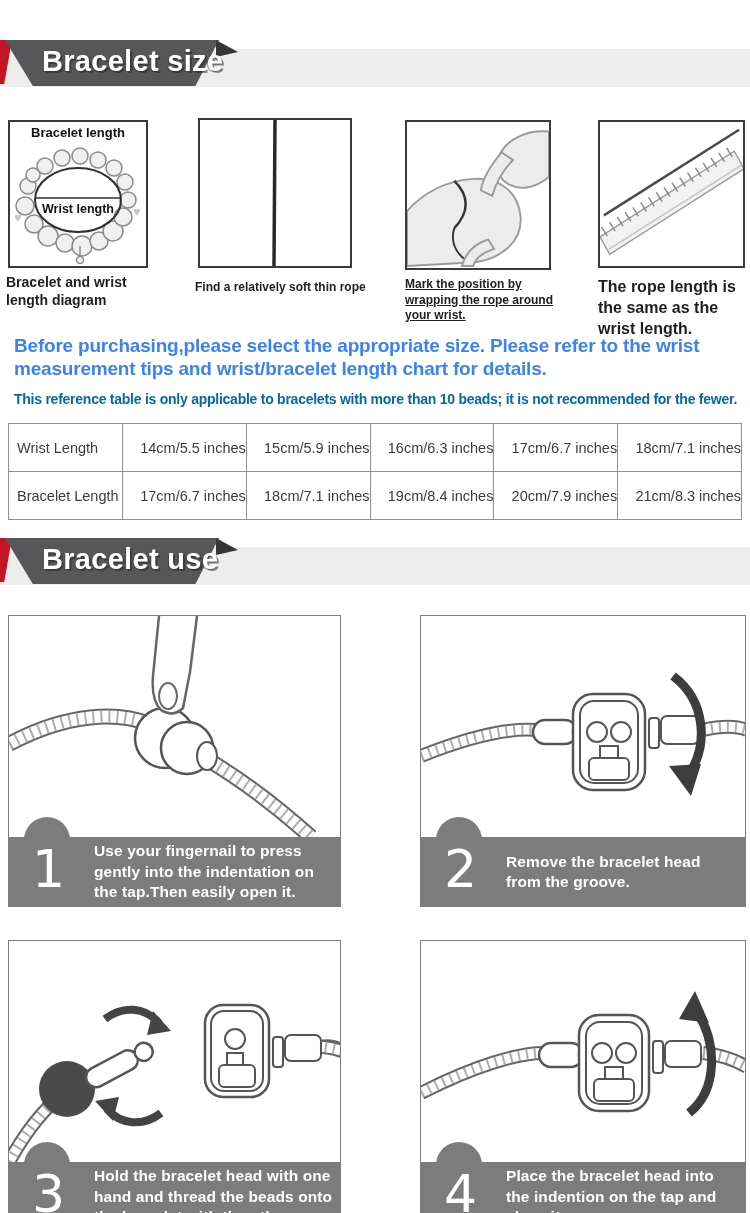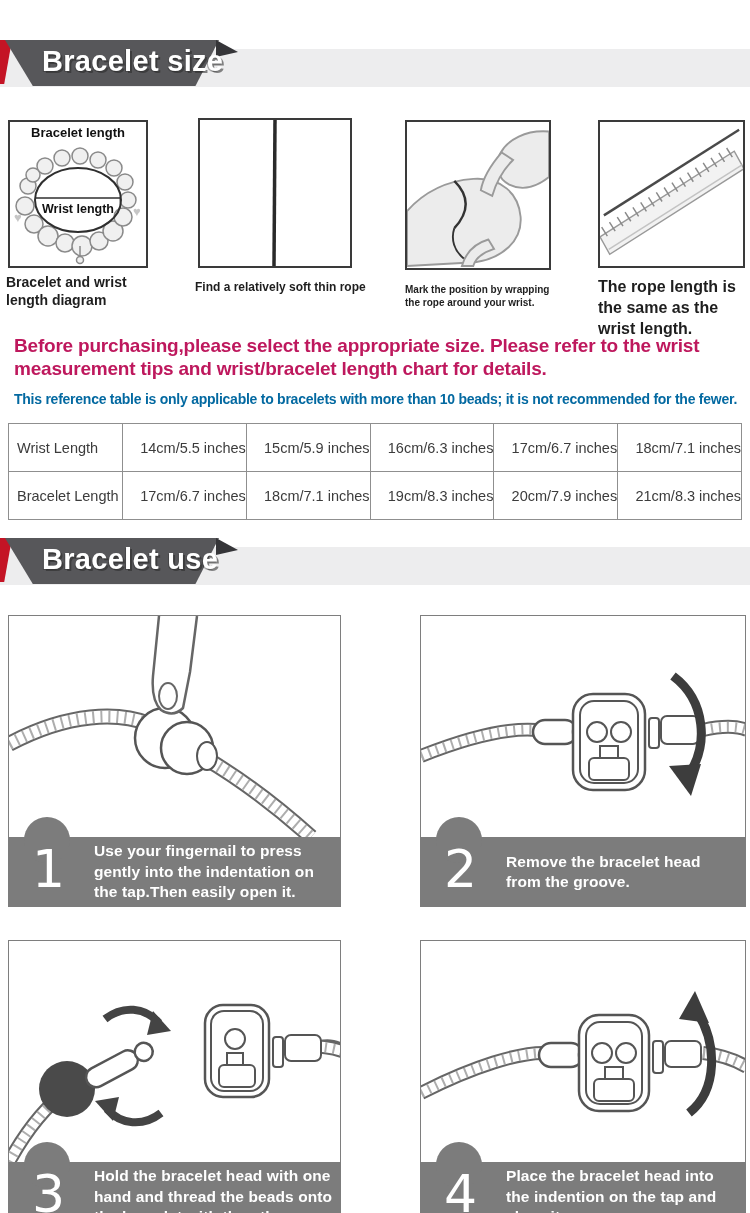--- a/index.html
+++ b/index.html
@@ -17,27 +17,27 @@
                  clip-path:polygon(0 0,100% 70%,0 100%); z-index:2; }
   .banner .label { position:absolute; left:42px; top:5px; z-index:3; color:#fff; font-size:29px; font-weight:800;
                  letter-spacing:.3px; text-shadow:2px 2px 0 rgba(40,40,40,.55), -1px 1px 0 rgba(40,40,40,.35); }
 
   
   .figbox { position:absolute; background:#fff; border:2px solid #3a3a3a; }
   .cap { position:absolute; font-weight:700; color:#1e1e1e; line-height:1.3; }
   .cap.center { text-align:left; }
   #cap1 { left:6px; top:233px; width:164px; font-size:14px; }
   #cap2 { left:195px; top:240px; width:178px; font-size:12px; white-space:nowrap; }
-  #cap3 { left:405px; top:243px; width:158px; font-size:10px; }
+  #cap3 { left:405px; top:237px; width:158px; font-size:12px;text-decoration:underline; }
   #cap4 { left:598px; top:237px; width:152px; font-size:16px; }
   .diag-label { position:absolute; left:0; right:0; text-align:center; font-weight:700; color:#111; }
 
   
   .intro { position:absolute; left:14px; top:294px; width:724px; font-size:19px; font-weight:800;
-           color:#be185d; line-height:1.23; letter-spacing:-.2px; }
+           color:#3b82f6; line-height:1.23; letter-spacing:-.2px; }
   .warning { position:absolute; left:14px; top:351px; width:734px; font-size:14px; font-weight:700;
            color:#0369a1; white-space:nowrap; letter-spacing:-.25px; }
   table.size { position:absolute; left:8px; top:383px; width:734px; border-collapse:collapse; }
   table.size td { border:1px solid #8f8f8f; height:48px; font-size:14.5px; color:#3c3c3c;
            text-align:right; font-family:"Liberation Sans", sans-serif; }
   table.size td.rowlabel { width:114px; text-align:left; padding-left:8px; }
 
   
   .usegrid { position:absolute; left:8px; top:575px; display:grid;
              grid-template-columns:333px 326px; column-gap:79px; row-gap:33px; }
@@ -141,21 +141,21 @@
       <td>14cm/5.5 inches</td>
       <td>15cm/5.9 inches</td>
       <td>16cm/6.3 inches</td>
       <td>17cm/6.7 inches</td>
       <td>18cm/7.1 inches</td>
     </tr>
     <tr>
       <td class="rowlabel">Bracelet Length</td>
       <td>17cm/6.7 inches</td>
       <td>18cm/7.1 inches</td>
-      <td>19cm/8.3 inches</td>
+      <td>19cm/8.4 inches</td>
       <td>20cm/7.9 inches</td>
       <td>21cm/8.3 inches</td>
     </tr>
   </tbody>
     </table>
 
   <div class="banner" style="top:498px;">
     <div class="strip"></div>
     <div class="red"></div>
     <div class="ribbon"></div>

